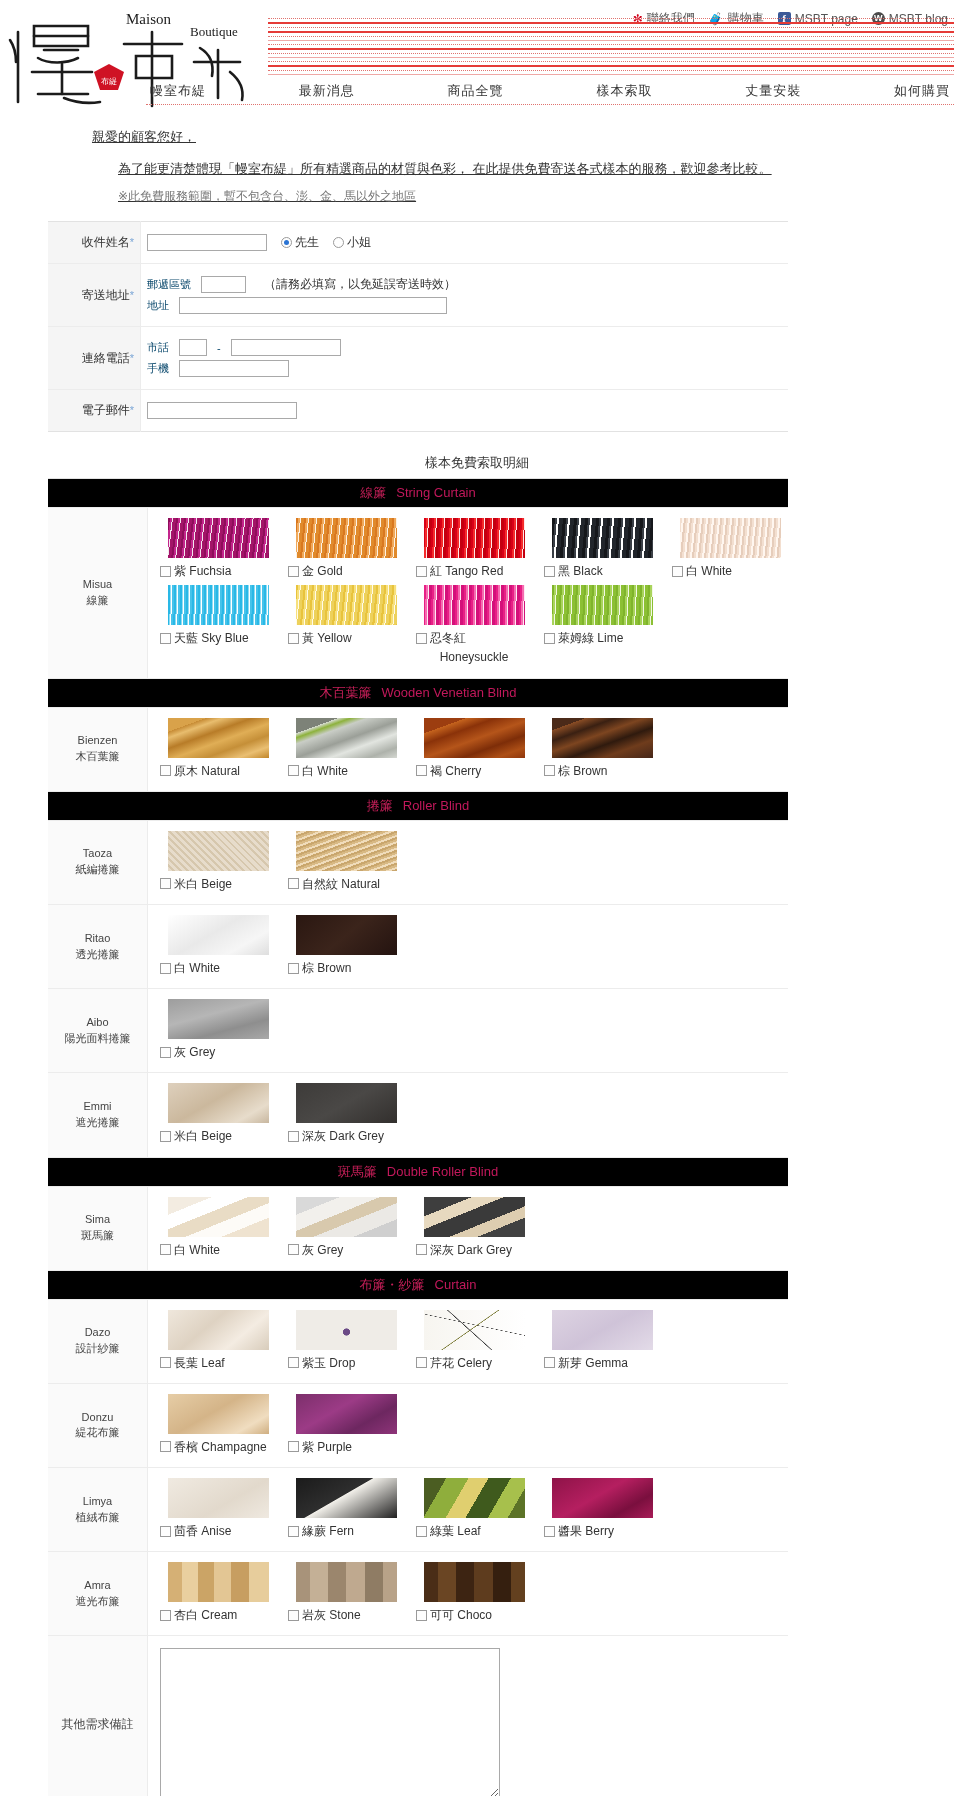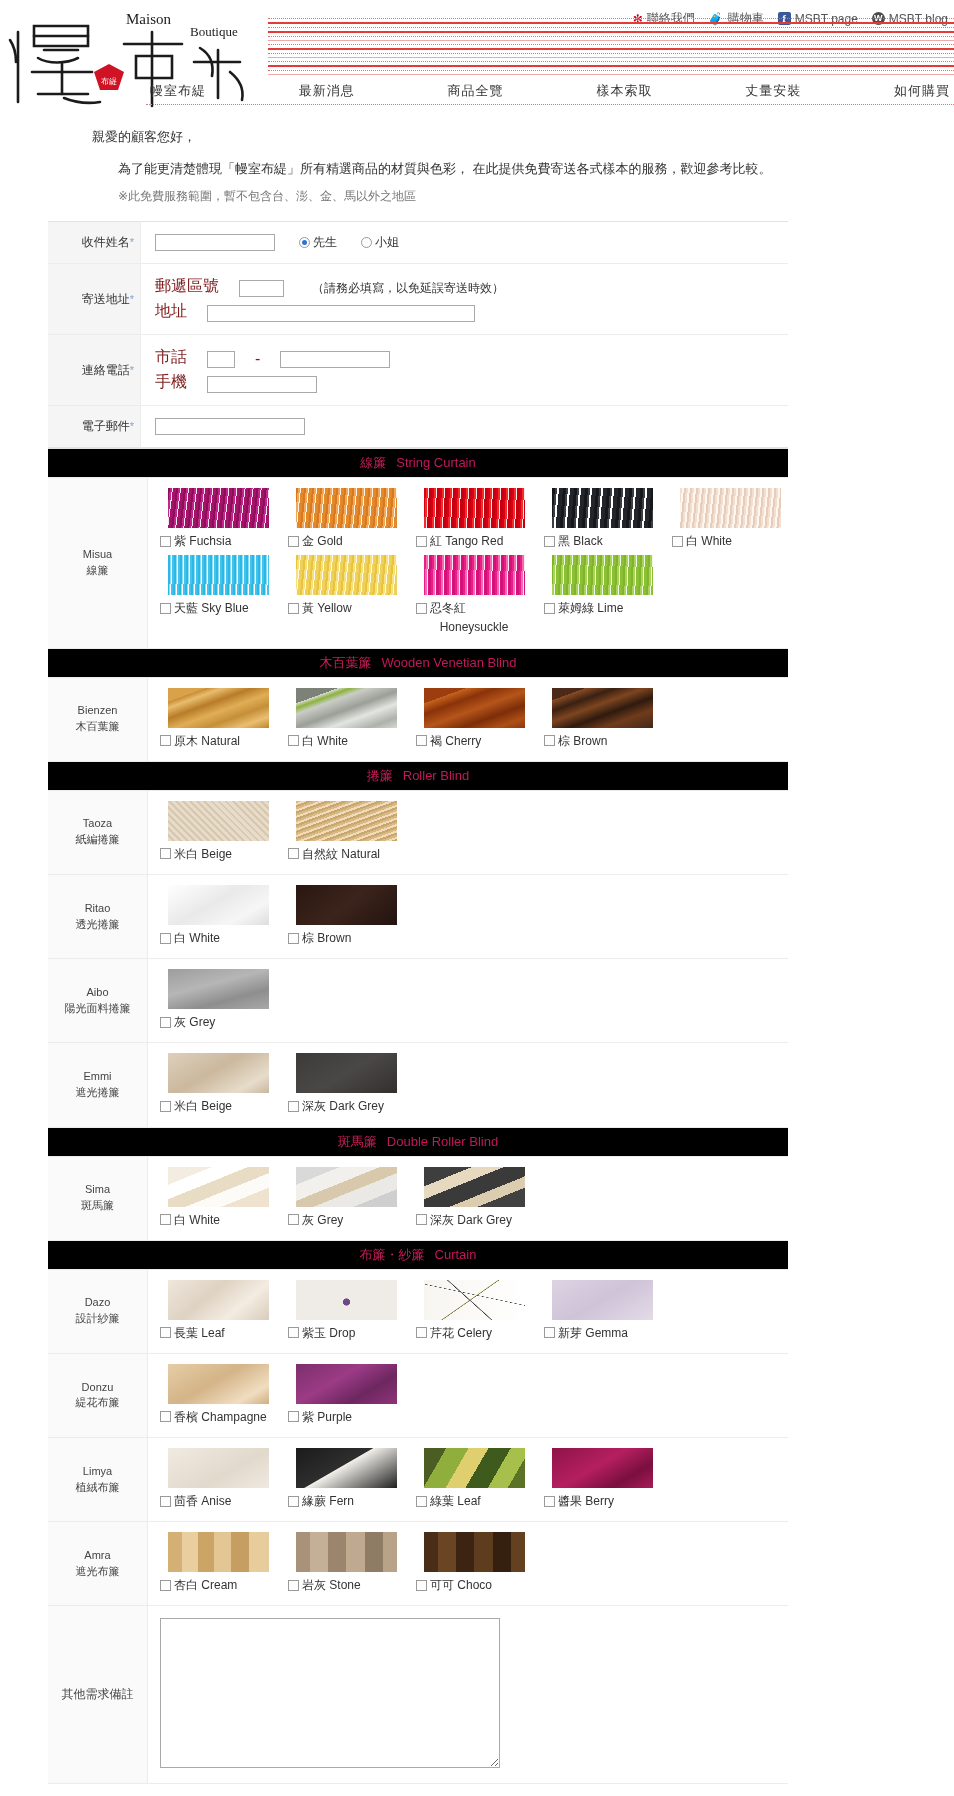--- a/index.html
+++ b/index.html
@@ -53,38 +53,38 @@
     position:absolute;left:146px;top:82px;width:808px;
     display:flex;justify-content:space-between;
     border-bottom:1px dotted #e0736f;padding-bottom:4px;
   }
   .nav a{
     color:#333;text-decoration:none;font-size:13px;letter-spacing:1px;
     padding:0 4px;cursor:pointer;
   }
 
   
-  .intro{padding:12px 0 0 0;}
+  .intro{padding:12px 0 0 0;text-decoration:underline;}
   .intro .l1{margin:6px 0 0 92px;font-size:13px;color:#333;}
   .intro .l2{margin:14px 0 0 118px;font-size:13px;color:#333;}
   .intro .note{margin:10px 0 0 118px;font-size:12px;color:#777;}
 
   
   .formwrap{margin:16px 0 0 48px;width:740px;}
   table.form{border-collapse:collapse;width:740px;border-top:1px solid #e2e2e2;border-bottom:1px solid #e2e2e2;}
   table.form td{border-bottom:1px solid #ececec;padding:8px 6px;vertical-align:middle;}
   table.form tr:last-child td{border-bottom:none;}
   td.lab{
     width:80px;background:#f5f5f5;text-align:right;font-size:12px;color:#333;
     border-right:1px solid #ececec;
   }
   td.lab .star{color:#7aa5d6;font-size:11px;}
   td.fld{padding-left:12px;background:#fff;}
-  .row{display:flex;align-items:flex-end;gap:20px;margin:4px 8px;}
-  .row .ftxt{font-size:16px;color:#7f1d1d;}
+  .row{display:flex;align-items:center;gap:10px;margin:4px 0;}
+  .row .ftxt{font-size:11px;color:#0c4a6e;}
   input.t{
     border:1px solid #a9a9a9;height:17px;font-size:12px;padding:0 2px;
     font-family:"Liberation Sans",sans-serif;background:#fff;box-sizing:border-box;
   }
   input.w-name{width:120px;}
   input.w-zip{width:45px;}
   input.w-addr{width:268px;}
   input.w-area{width:28px;}
   input.w-tel{width:110px;}
   input.w-mob{width:110px;}
@@ -343,20 +343,21 @@
         <td class="fld">
           <div class="row">
             <input class="t w-mail" type="text" value="" style="">
           </div>
         </td>
       </tr>
     </tbody>
       </table>
   </div>
 
+  <div class="samples-title">樣本免費索取明細</div>
   <table class="samples">
     <tbody id="samples-body">
         <tr class="cat">
           <td colspan="2"><span>線簾</span><span class="en">String Curtain</span></td>
         </tr>
         <tr>
           <td class="brand">
             <div>Misua</div>
             <div>線簾</div>
           </td>

